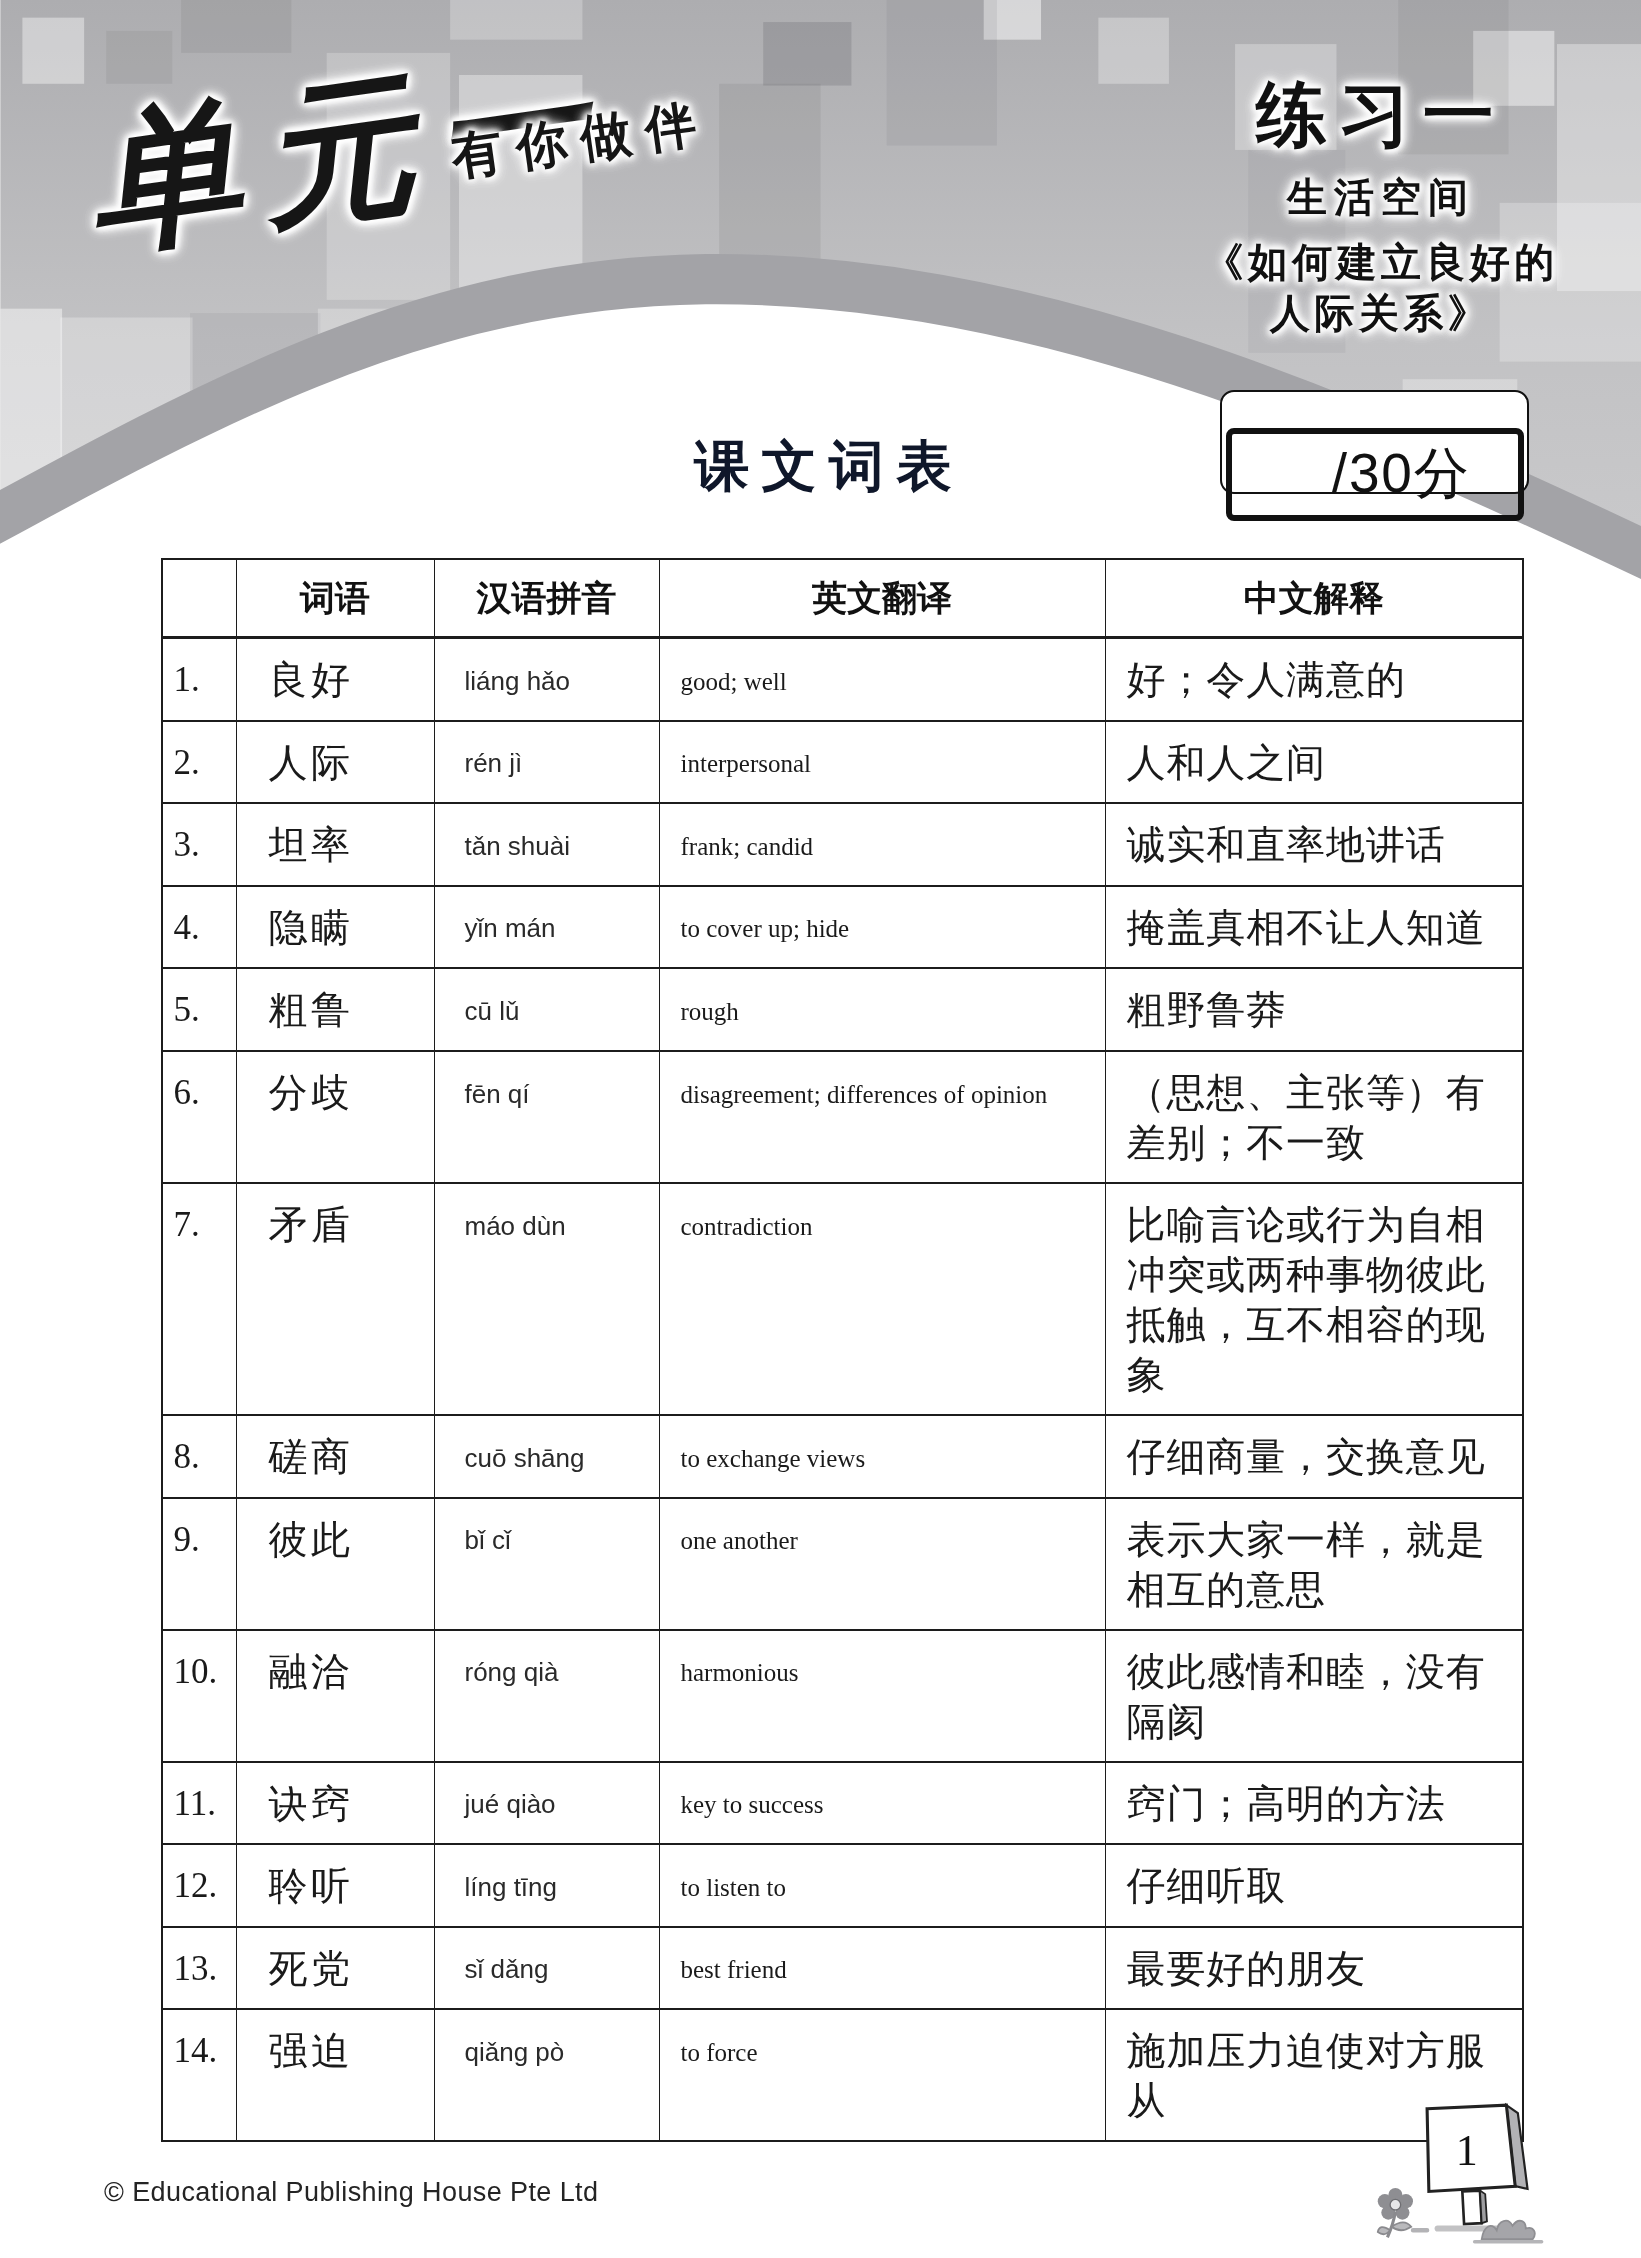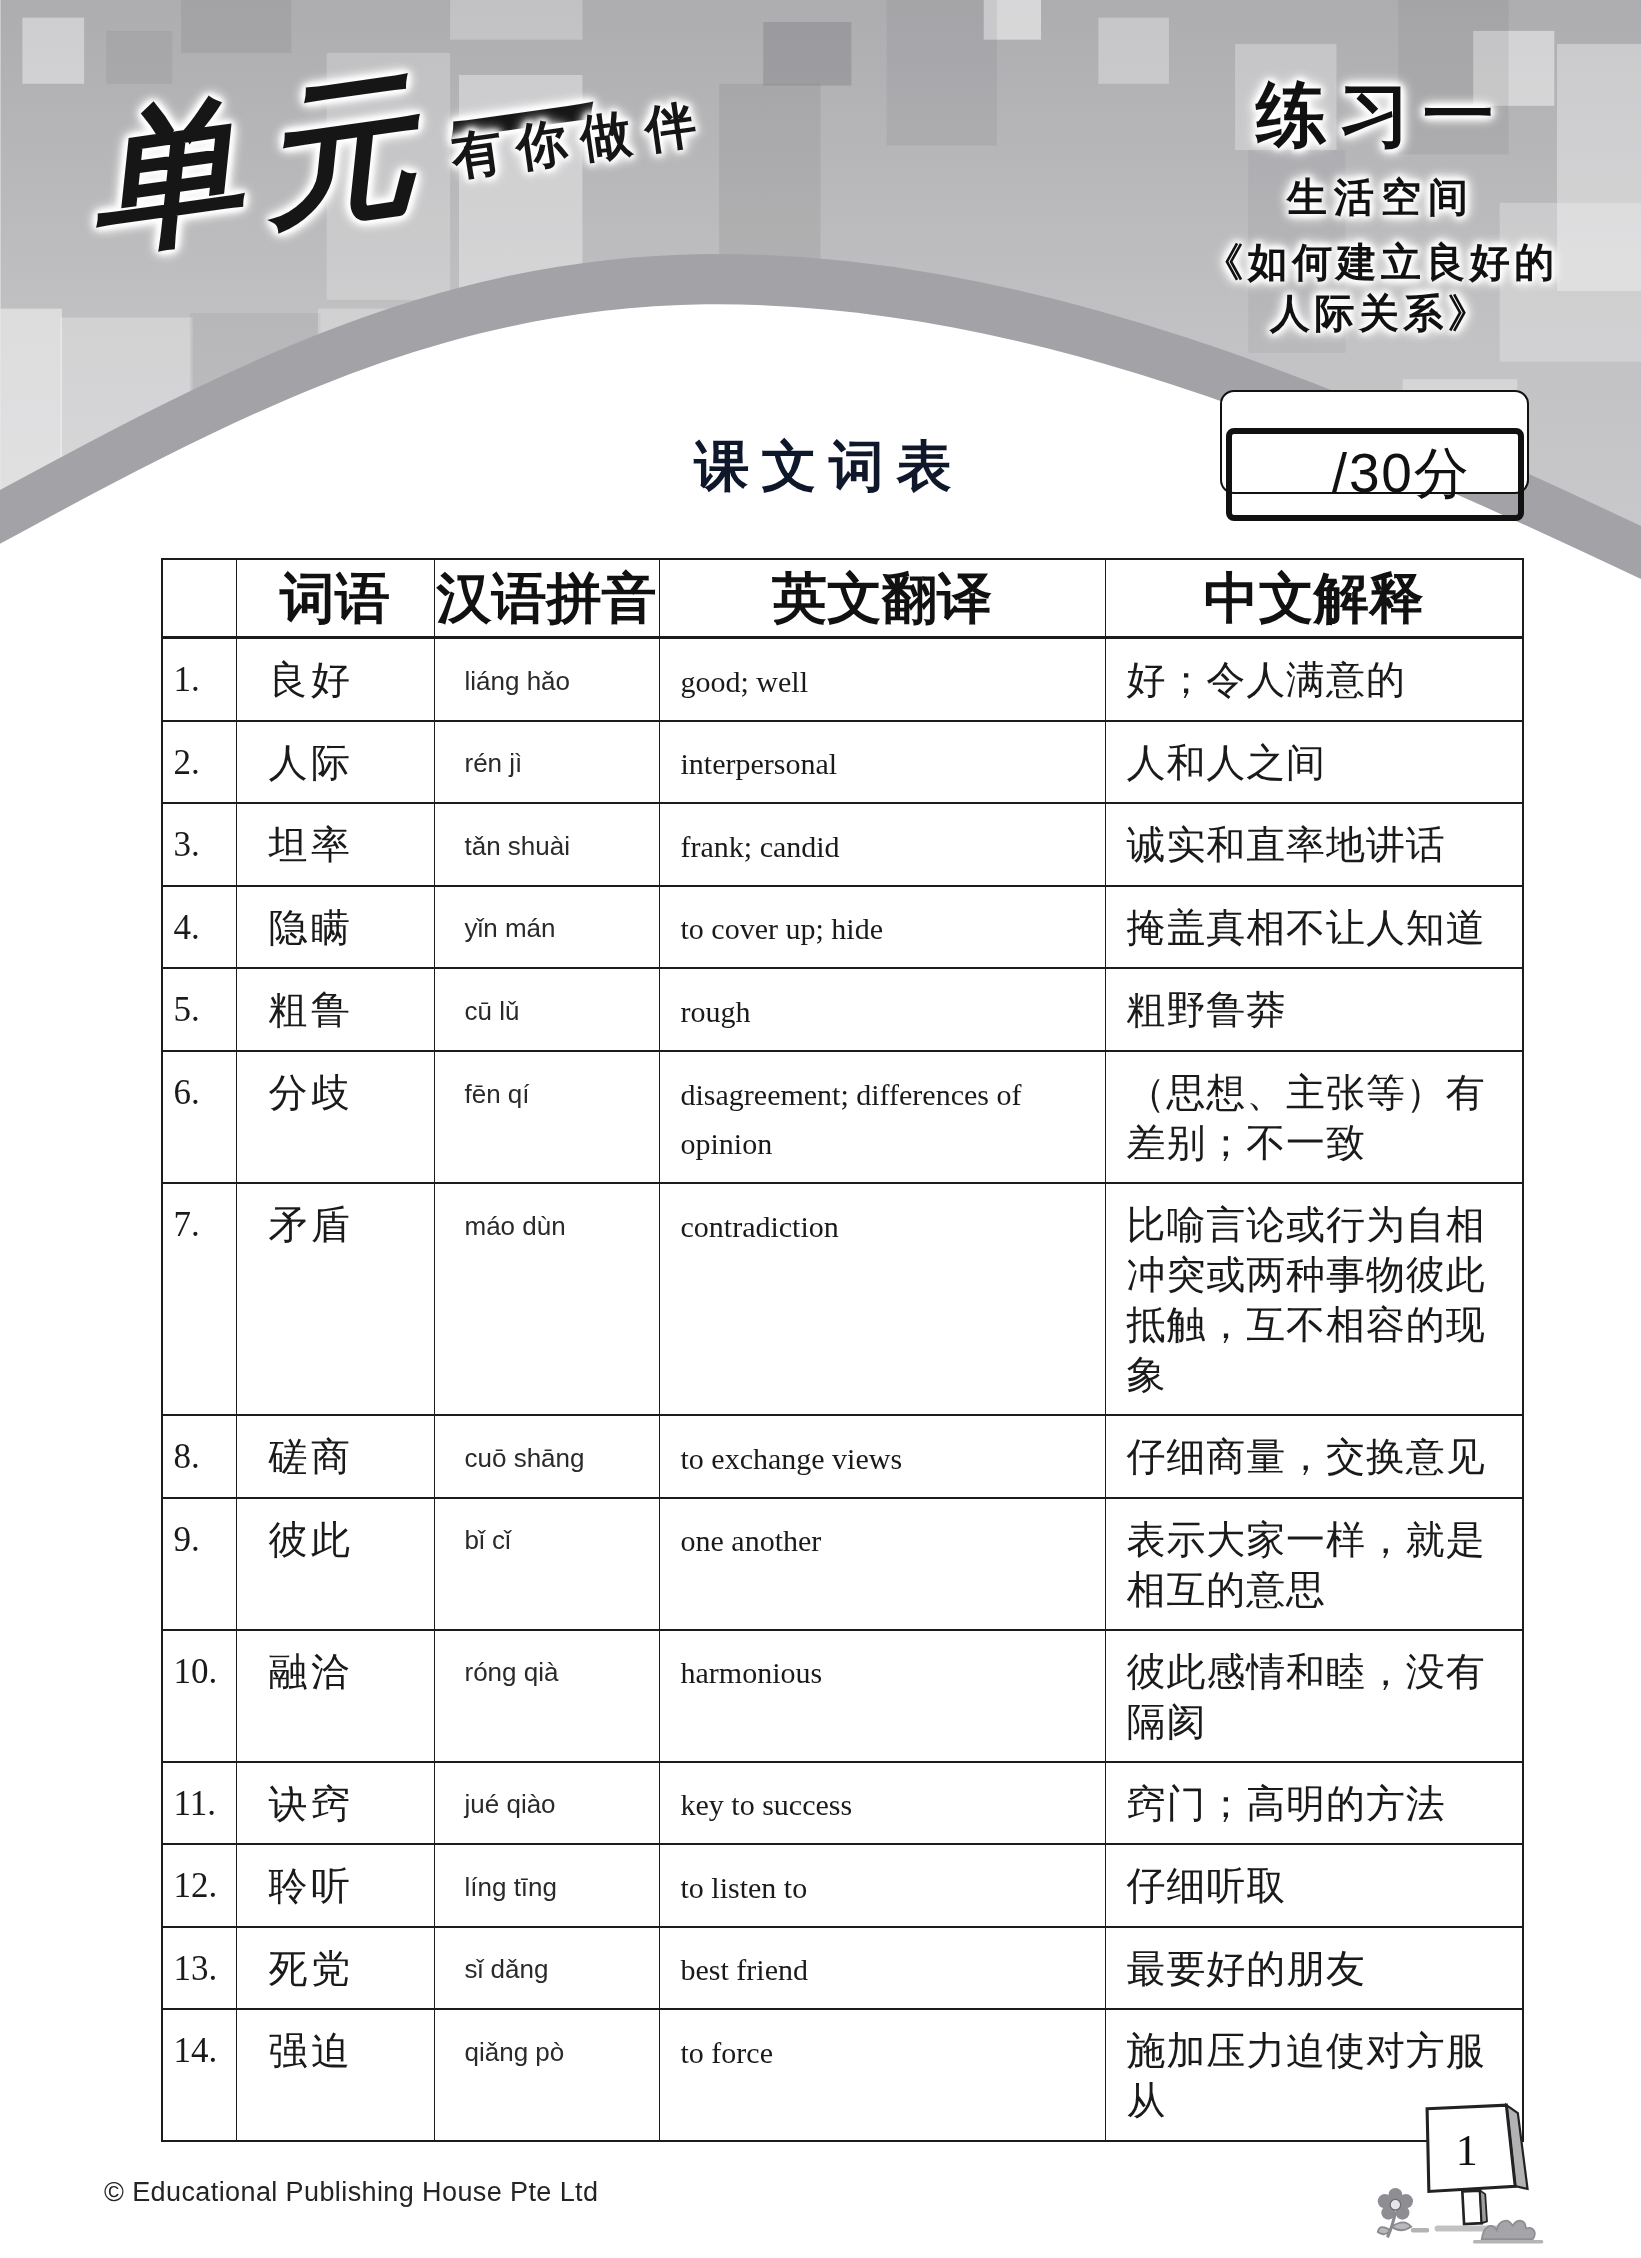--- a/index.html
+++ b/index.html
@@ -57,37 +57,37 @@
     border-collapse:collapse; table-layout:fixed;
     border:2.6px solid #1c1c1c; background:#fff;
   }
   table.vocab th, table.vocab td {
     border-left:1.8px solid #1c1c1c; border-right:1.8px solid #1c1c1c;
     border-bottom:2.6px solid #1c1c1c; vertical-align:top; overflow:hidden;
   }
   table.vocab thead th { border-bottom:3.5px solid #1c1c1c; }
   table.vocab tr:last-child td { border-bottom:2.6px solid #1c1c1c; }
   th.h {
-    font-family:"Liberation Serif", serif; font-weight:900; font-size:55px;
+    font-family:"Liberation Serif", serif; font-weight:900; font-size:35px;
     padding:12.4px 0 10.6px; text-align:center; line-height:53px; color:#111;
   }
   td.c-num {
     font-family:"Liberation Serif", serif; font-size:35px;
     padding:16px 3.5px 14px 10.6px; line-height:50px;
   }
   td.c-word {
     font-family:"Liberation Serif", serif; font-size:39px;
     padding:16px 7px 14px 32px; line-height:50px; letter-spacing:3.5px;
   }
   td.c-pinyin {
     font-family:"Liberation Sans", sans-serif; font-size:26px; color:#2a2a2a;
     padding:17.6px 5.3px 14px 30px; line-height:49px;
   }
   td.c-english {
-    font-family:"Liberation Serif", serif; font-size:30px;
+    font-family:"Liberation Serif", serif; font-size:25px;
     padding:17.6px 14px 14px 21px; line-height:49px;
   }
   td.c-chinese {
     font-family:"Liberation Serif", serif; font-size:39px;
     padding:16px 13px 14px 21px; line-height:50px; letter-spacing:0.9px;
   }
 
   .footer-copyright {
     position:absolute; left:104px; top:2177px; font-size:27px; color:#242424;
     letter-spacing:0.4px;

